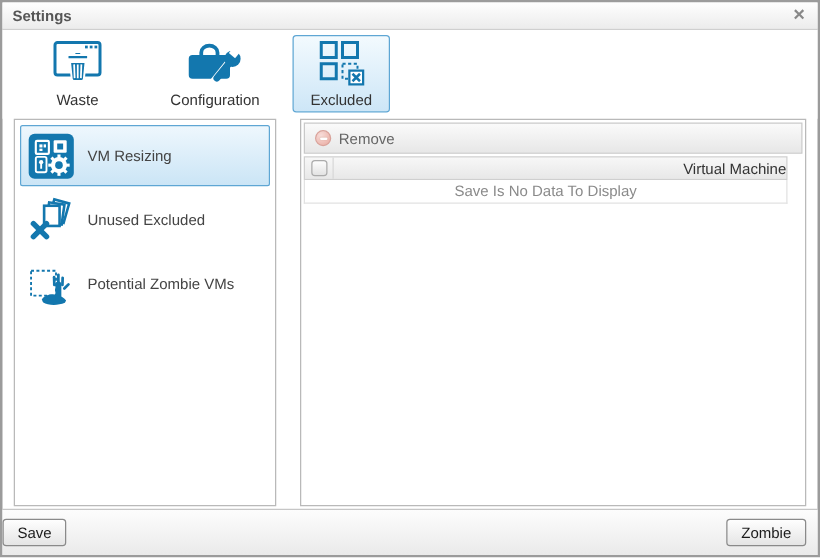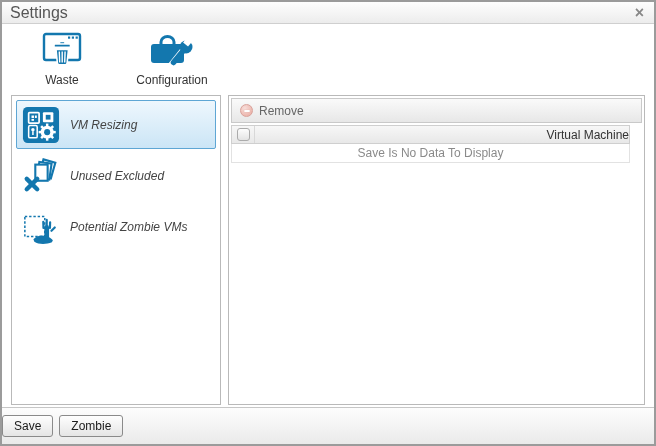--- a/index.html
+++ b/index.html
@@ -19,21 +19,21 @@
     box-shadow:inset 0 0 0 1px #fff;
   }
   
   .titlebar{
     height:22px;flex:0 0 22px;
     background:linear-gradient(#fefefe,#ececec);
     border-bottom:1px solid #cfcfcf;
     display:flex;align-items:center;
     padding:0 8px;
   }
-  .titlebar .title{font-weight:normal;color:#565656;font-size:16px;}
+  .titlebar .title{font-weight:bold;color:#565656;font-size:12px;}
   .titlebar .close{
     margin-left:auto;color:#888;font-size:16px;line-height:16px;
     font-weight:bold;cursor:default;padding:0 2px;
   }
   
   .ribbon{
     flex:0 0 71px;background:#fff;
     display:flex;align-items:flex-start;
     padding:4px 0 0 12px;gap:14px;
   }
@@ -56,31 +56,31 @@
     padding:0 9px 2px 9px;min-height:0;
   }
   .sidebar{
     flex:0 0 210px;border:1px solid var(--panel-border);
     background:#fff;padding:3px;
   }
   .side-item{
     height:49px;margin:1px 1px 2px 1px;
     display:flex;align-items:center;gap:10px;
     border:1px solid transparent;border-radius:2px;
-    padding-left:5px;color:#444;font-style:italic;
+    padding-left:5px;color:#444;
   }
   .side-item.selected{
     border:1px solid var(--sel-border);
     background:linear-gradient(#eef7fd,#cbe5f6);
   }
   .side-item .sicon{width:38px;height:38px;flex:0 0 38px;display:flex;align-items:center;justify-content:center;}
   
   .main{
     flex:1 1 auto;border:1px solid var(--panel-border);
-    background:#fff;display:flex;flex-direction:column;min-width:0;
+    background:#fff;display:flex;flex-direction:column;min-width:0;margin-left:12px;
   }
   .toolbar{
     margin:2px;height:25px;flex:0 0 25px;
     border:1px solid var(--line);
     background:linear-gradient(#fafafa,#e7e7e7);
     display:flex;align-items:center;gap:6px;padding:0 8px;
   }
   .remove-btn{display:flex;align-items:center;gap:6px;color:#666;}
   .remove-ico{
     width:13px;height:13px;border-radius:50%;
@@ -108,21 +108,21 @@
   }
   .col-header{flex:1;text-align:right;color:#333;}
   .empty-row{
     height:19px;line-height:18px;text-align:center;color:#8a8a8a;
     border:1px solid #e2e2e2;border-top:none;background:#fff;
   }
   
   .footer{
     flex:0 0 37px;border-top:1px solid #c6c6c6;
     background:linear-gradient(#fdfdfd,#eaeaea);
-    display:flex;align-items:center;justify-content:flex-start;
+    display:flex;align-items:center;justify-content:space-between;
     gap:6px;padding-right:9px;
   }
   .btn{
     font-family:inherit;font-size:12px;color:#1a1a1a;
     padding:3px 11px;border:1px solid #8a8a8a;border-radius:3px;
     background:linear-gradient(#fefefe,#e5e5e5);
   }
   svg{display:block;}
 </style>
 </head>
@@ -166,20 +166,38 @@
           <rect x="3" y="13" width="33" height="19" rx="3" fill="#1377AE"></rect>
           <line x1="21" y1="35" x2="37" y2="15" stroke="#fff" stroke-width="4"></line>
           <circle cx="38" cy="16" r="6.5" fill="#1377AE"></circle>
           <rect x="36.5" y="7" width="6.5" height="7.5" fill="#fff" transform="rotate(40 40 11)"></rect>
           <line x1="35" y1="20" x2="25.5" y2="31.5" stroke="#1377AE" stroke-width="5.5" stroke-linecap="round"></line>
         </svg>
       </span>
       <span class="rlabel">Configuration</span>
     </div>
 
+    <div class="ribbon-btn selected">
+      <span class="ricon">
+        <svg width="40" height="40" viewBox="0 0 40 40">
+          <g fill="none" stroke="#1377AE" stroke-width="2.4">
+            <rect x="4" y="3" width="12" height="12"></rect>
+            <rect x="21" y="3" width="12" height="12"></rect>
+            <rect x="4" y="20" width="12" height="12"></rect>
+          </g>
+          <rect x="21" y="20" width="12" height="12" fill="none" stroke="#1377AE" stroke-width="1.6" stroke-dasharray="2.5 2"></rect>
+          <rect x="26.5" y="25.5" width="11" height="11" fill="#fff" stroke="#1377AE" stroke-width="1.8"></rect>
+          <g stroke="#1377AE" stroke-width="2">
+            <line x1="29" y1="28" x2="35" y2="34"></line>
+            <line x1="35" y1="28" x2="29" y2="34"></line>
+          </g>
+        </svg>
+      </span>
+      <span class="rlabel">Excluded</span>
+    </div>
   </div>
 
   <div class="content">
 
     <div class="sidebar">
 
       <div class="side-item selected">
         <span class="sicon">
           <svg width="38" height="38" viewBox="0 0 40 40">
             <rect x="1" y="1" width="38" height="38" rx="5" fill="#1377AE"></rect>

